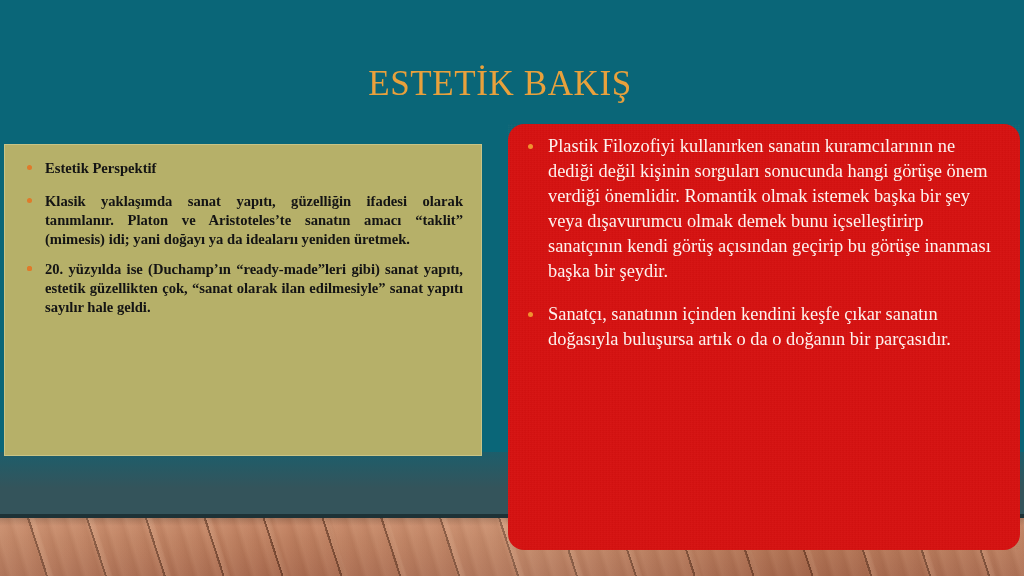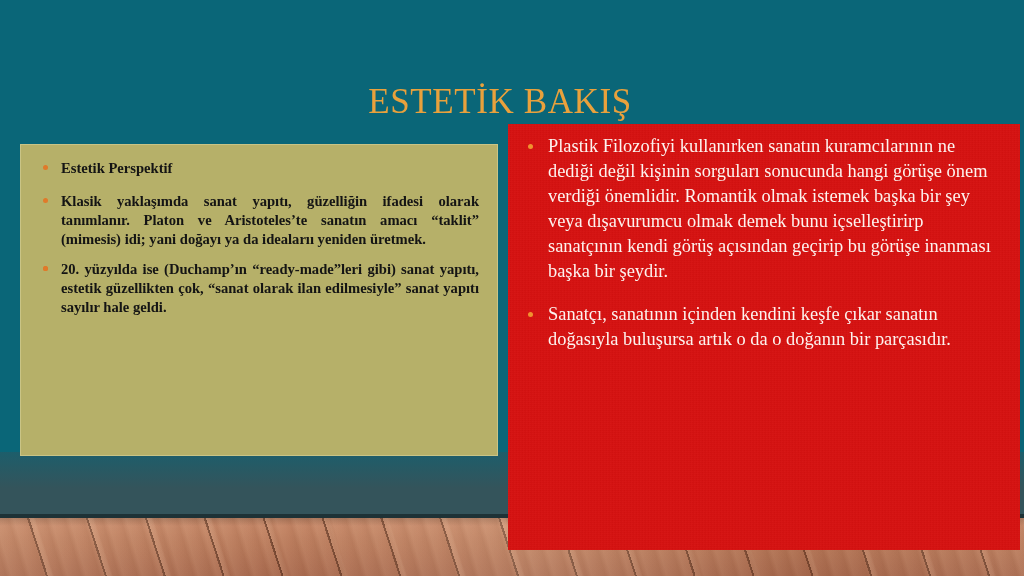--- a/index.html
+++ b/index.html
@@ -98,34 +98,34 @@
       rgba(255,230,200,0.10) 0%,
       rgba(255,230,200,0.00) 28%,
       rgba(255,230,200,0.14) 52%,
       rgba(120,60,30,0.10) 78%,
       rgba(255,230,200,0.06) 100%);
   }
 
   
   .title {
     position: absolute;
-    left: 0; top: 82px;
+    left: 0; top: 64px;
     width: 1000px;
     text-align: center;
     color: #e9a13c;
     font-size: 35px;
     letter-spacing: 0.6px;
     font-family: "Liberation Serif", "DejaVu Serif", serif;
     white-space: nowrap;
   }
 
   
   .panel-left {
     position: absolute;
-    left: 20px; top: 144px;
+    left: 4px; top: 144px;
     width: 478px;
     height: 312px;
     background: #b6b069;
     border: 1px solid #c9c486;
     padding: 14px 18px 28px 18px;
   }
   .panel-left .bullet-row {
     position: relative;
     padding-left: 22px;
     margin-bottom: 11px;
@@ -147,20 +147,21 @@
   .panel-left .heading { margin-bottom: 14px; text-align: left; }
 
   
   .panel-right {
     position: absolute;
     left: 508px; top: 124px;
     width: 512px;
     height: 426px;
     background: #d8100f;
     padding: 10px 18px 10px 14px;
+    border-radius: 16px;
   }
   .panel-right .noise {
     position: absolute;
     left: 0; top: 0; right: 0; bottom: 0;
     background:
       repeating-linear-gradient(0deg, rgba(255,255,255,0.020) 0px, rgba(0,0,0,0.022) 2px),
       repeating-linear-gradient(90deg, rgba(255,255,255,0.015) 0px, rgba(0,0,0,0.020) 3px);
     pointer-events: none;
   }
   .panel-right .bullet-row {

